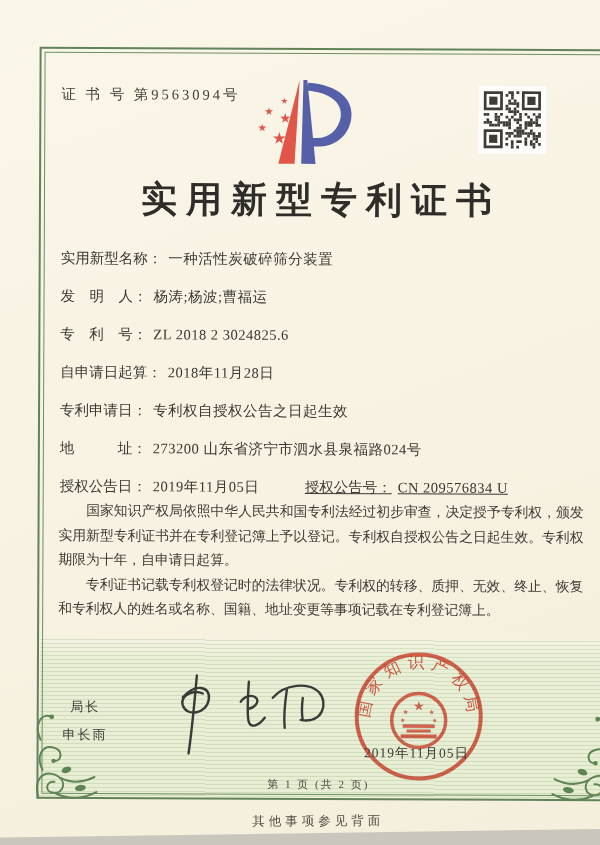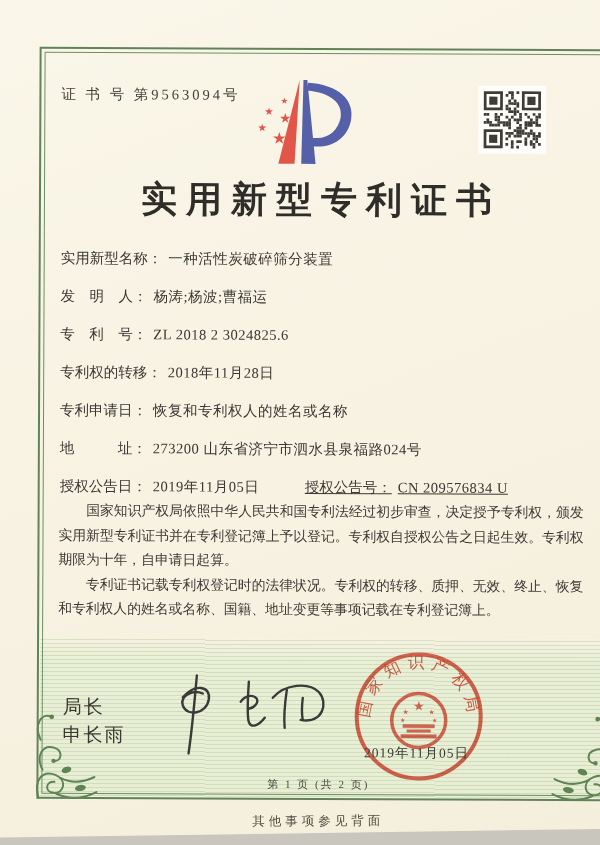--- a/index.html
+++ b/index.html
@@ -50,21 +50,21 @@
     color:#3b3834;vertical-align:top;
   }
   .field-colon{margin-right:6px;}
   .field-value{letter-spacing:.5px;}
   .grant-second{margin-left:42px;text-decoration:underline;}
   .paras{
     position:absolute;left:59px;right:56px;top:500px;
     font-size:13.8px;line-height:24.6px;color:#3d3a35;text-align:justify;
   }
   .paras p{margin:0;text-indent:2em;}
-  .officer{position:absolute;left:64px;top:694px;font-size:19px;color:#3a3733;line-height:28px;letter-spacing:2px;}
+  .officer{position:absolute;left:64px;top:694px;font-size:13px;color:#3a3733;line-height:28px;letter-spacing:2px;text-align:center;}
   .signature{position:absolute;left:146px;top:668px;width:190px;height:92px;}
   .seal{position:absolute;left:352px;top:648px;width:136px;height:136px;mix-blend-mode:multiply;opacity:.93;}
   .seal-date{
     position:absolute;left:348px;top:744px;width:140px;text-align:center;
     font-size:13.5px;color:#3c3a35;letter-spacing:1px;z-index:5;
   }
   .page-info{
     position:absolute;left:0;right:0;top:777px;text-align:center;
     font-size:11px;color:#4c4a43;letter-spacing:2px;
   }
@@ -272,24 +272,24 @@
       <div class="field-row">
         <span class="field-label">实用新型名称</span><span class="field-colon">：</span><span class="field-value">一种活性炭破碎筛分装置</span>
       </div>
       <div class="field-row">
         <span class="field-label">发明人</span><span class="field-colon">：</span><span class="field-value">杨涛;杨波;曹福运</span>
       </div>
       <div class="field-row">
         <span class="field-label">专利号</span><span class="field-colon">：</span><span class="field-value">ZL 2018 2 3024825.6</span>
       </div>
       <div class="field-row">
-        <span class="field-label">专利权的转移</span><span class="field-colon">：</span><span class="field-value">2018年11月28日</span>
-      </div>
-      <div class="field-row">
-        <span class="field-label">专利申请日</span><span class="field-colon">：</span><span class="field-value">恢复和专利权人的姓名或名称</span>
+        <span class="field-label">自申请日起算</span><span class="field-colon">：</span><span class="field-value">2018年11月28日</span>
+      </div>
+      <div class="field-row">
+        <span class="field-label">专利申请日</span><span class="field-colon">：</span><span class="field-value">专利权自授权公告之日起生效</span>
       </div>
       <div class="field-row">
         <span class="field-label">地址</span><span class="field-colon">：</span><span class="field-value">273200 山东省济宁市泗水县泉福路024号</span>
       </div>
       <div class="field-row">
         <span class="field-label">授权公告日</span><span class="field-colon">：</span><span class="field-value">2019年11月05日</span>
         <span class="grant-second"><span>授权公告号</span><span class="field-colon">：</span><span class="field-value">CN 209576834 U</span></span>
       </div>
     </div>
 

